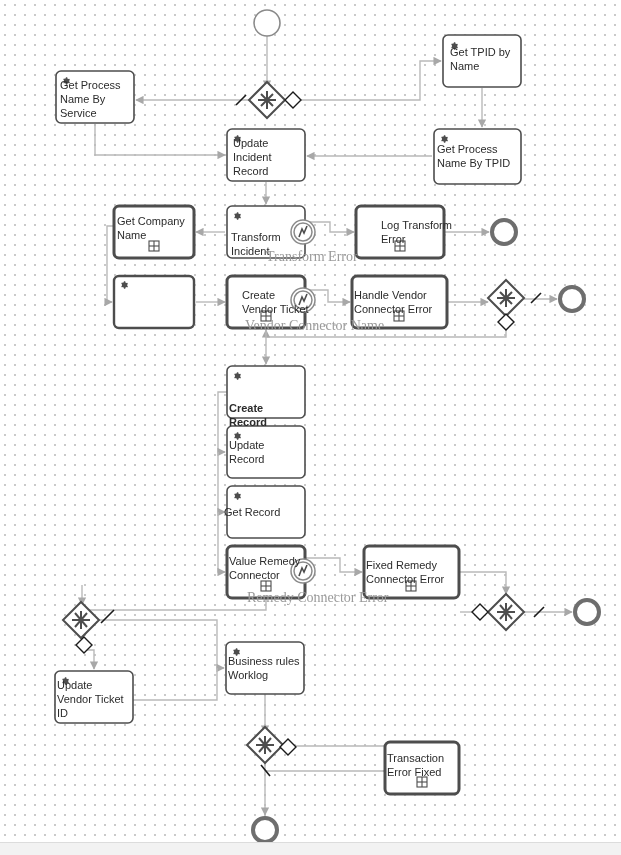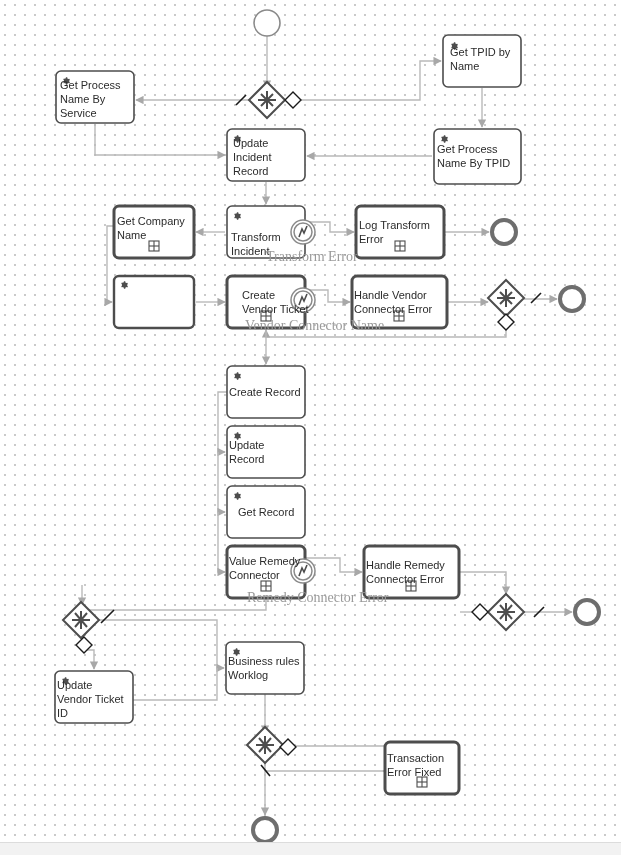--- a/index.html
+++ b/index.html
@@ -304,35 +304,35 @@
   <div class="lbl" style="left:233px;top:136px;width:68px;">Update
 Incident
 Record</div>
   <div class="lbl" style="left:437px;top:142px;width:82px;">Get Process
 Name By TPID</div>
 
   <div class="lbl" style="left:117px;top:214px;width:70px;">Get Company
 Name</div>
   <div class="lbl" style="left:231px;top:230px;width:68px;">Transform
 Incident</div>
-  <div class="lbl" style="left:359px;top:218px;width:82px;">Log Transform
+  <div class="lbl" style="left:359px;top:218px;width:82px;padding-left:22px;">Log Transform
 Error</div>
 
   <div class="lbl" style="left:242px;top:288px;width:74px;">Create
 Vendor Ticket</div>
   <div class="lbl" style="left:354px;top:288px;width:91px;">Handle Vendor
 Connector Error</div>
 
-  <div class="lbl" style="left:229px;top:385px;width:74px;">Create Record</div>
+  <div class="lbl" style="left:229px;top:401px;width:74px;font-weight:bold;">Create Record</div>
   <div class="lbl" style="left:229px;top:438px;width:74px;">Update
 Record</div>
-  <div class="lbl" style="left:238px;top:505px;width:91px;">Get Record</div>
+  <div class="lbl" style="left:224px;top:505px;width:91px;">Get Record</div>
   <div class="lbl" style="left:229px;top:554px;width:74px;">Value Remedy
 Connector</div>
-  <div class="lbl" style="left:366px;top:558px;width:91px;">Handle Remedy
+  <div class="lbl" style="left:366px;top:558px;width:91px;">Fixed Remedy
 Connector Error</div>
 
   <div class="lbl" style="left:57px;top:678px;width:74px;">Update
 Vendor Ticket
 ID</div>
   <div class="lbl" style="left:228px;top:654px;width:74px;">Business rules
 Worklog</div>
   <div class="lbl" style="left:387px;top:751px;width:70px;">Transaction
 Error Fixed</div>
 

